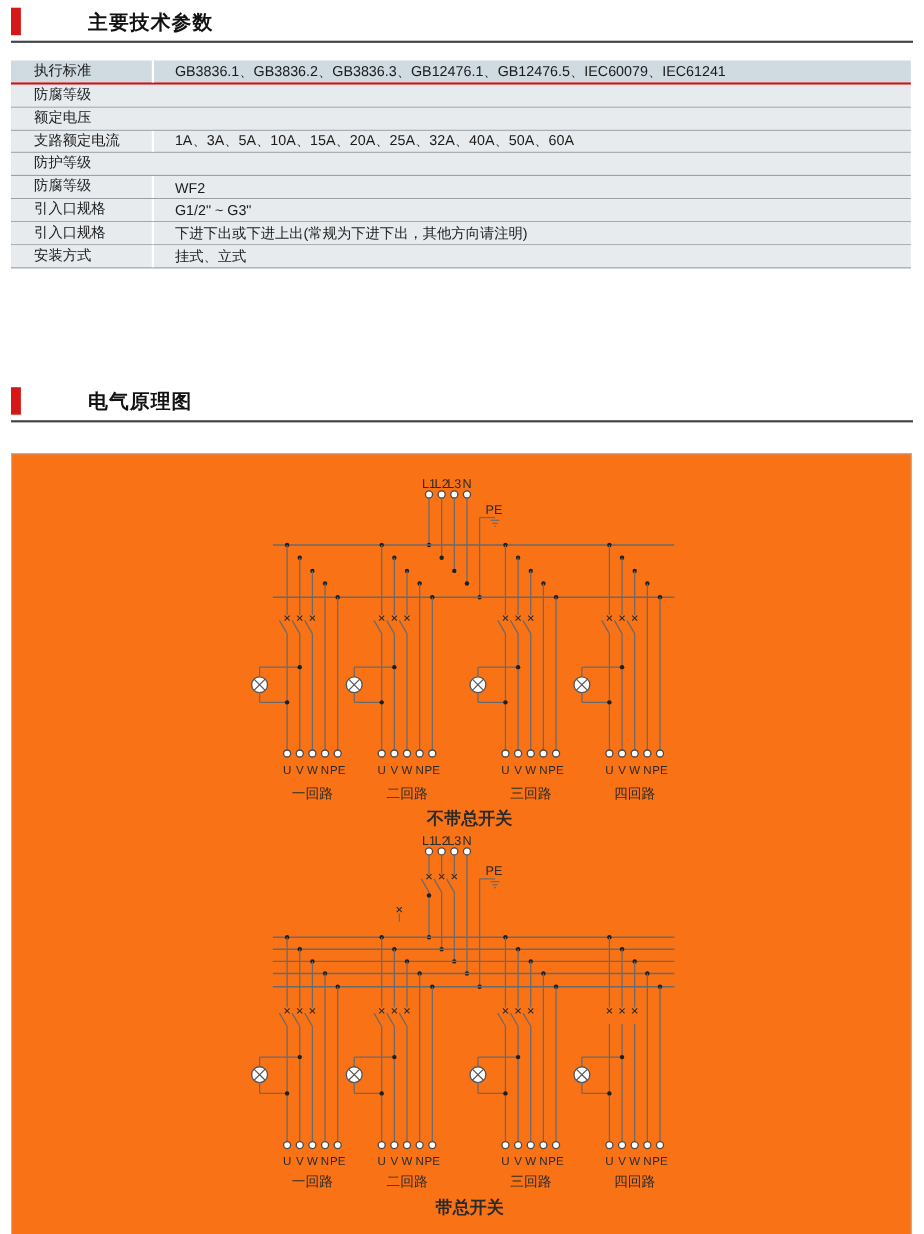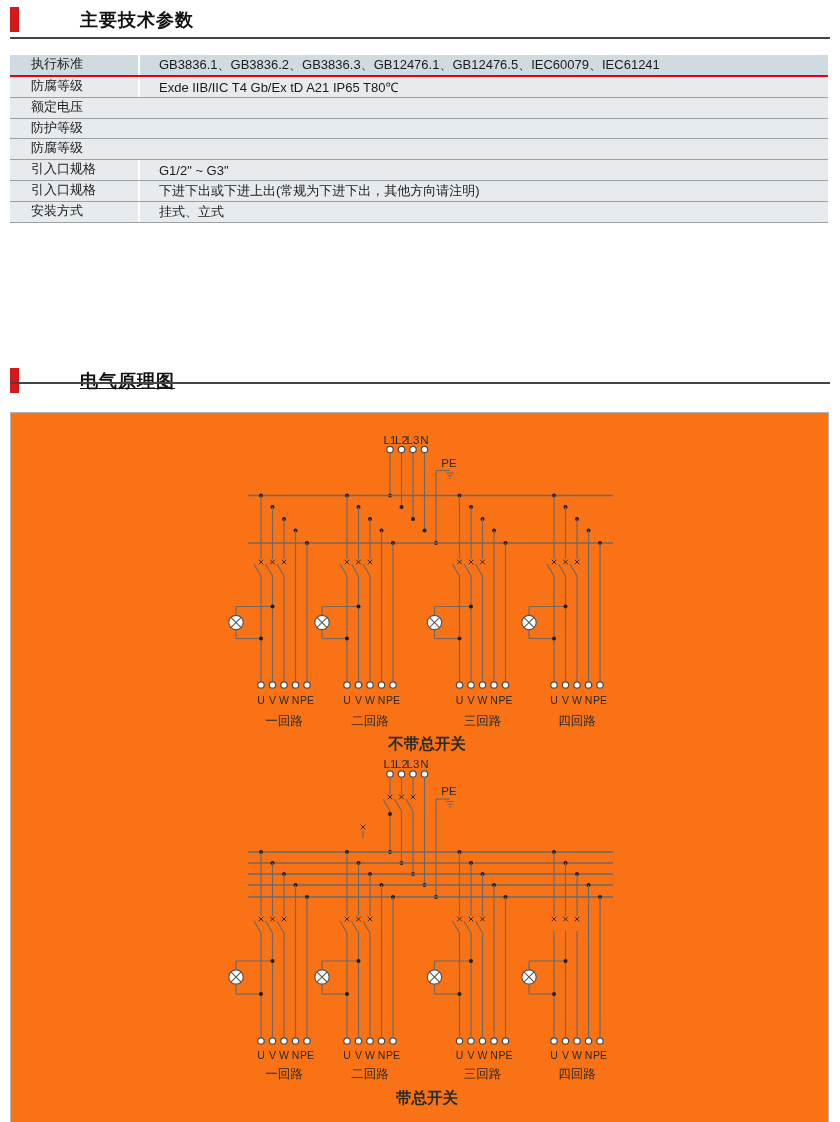--- a/index.html
+++ b/index.html
@@ -32,46 +32,50 @@
   </div>
   <div class="head-rule" style="top:37px;"></div>
 
   <div class="spec-table">
     <div class="trow first">
         <div class="tlabel">执行标准</div>
         <div class="tvalue">GB3836.1、GB3836.2、GB3836.3、GB12476.1、GB12476.5、IEC60079、IEC61241</div>
       </div>
     <div class="trow">
         <div class="tlabel">防腐等级</div>
-        <div class="tvalue">Exde IIB/IIC T4 Gb/Ex tD A21 IP65 T80℃</div>
       </div>
     <div class="trow">
         <div class="tlabel">额定电压</div>
       </div>
     <div class="trow">
+        <div class="tlabel">支路额定电流</div>
+        <div class="tvalue">1A、3A、5A、10A、15A、20A、25A、32A、40A、50A、60A</div>
+      </div>
+    <div class="trow">
         <div class="tlabel">防护等级</div>
       </div>
     <div class="trow">
         <div class="tlabel">防腐等级</div>
+        <div class="tvalue">WF2</div>
       </div>
     <div class="trow">
         <div class="tlabel">引入口规格</div>
         <div class="tvalue">G1/2" ~ G3"</div>
       </div>
     <div class="trow">
         <div class="tlabel">引入口规格</div>
         <div class="tvalue">下进下出或下进上出(常规为下进下出，其他方向请注明)</div>
       </div>
     <div class="trow">
         <div class="tlabel">安装方式</div>
         <div class="tvalue">挂式、立式</div>
       </div>
   </div>
 
-  <div class="section-head" style="top:368px;text-decoration:underline;">
+  <div class="section-head" style="top:352px;">
     <div class="red-bar" style="background: rgb(212, 24, 24);"></div>
     <div class="section-title">电气原理图</div>
   </div>
   <div class="head-rule" style="top:382px;"></div>
 
   <div class="diagram-box">
     <svg id="schematic" width="815" height="713" viewBox="11 396 815 713" xmlns="http://www.w3.org/2000/svg">
         <text x="390" y="427" text-anchor="middle" font-size="11.5" font-family="&quot;Liberation Sans&quot;,sans-serif" fill="#2a2a2a">L1</text>
         <circle cx="390" cy="432.5" r="3.2" fill="#fff" stroke="#4a4a4a" stroke-width="1.2"></circle>
         <line x1="390" y1="435.7" x2="390" y2="478.5" stroke="#6a6a6a" stroke-width="1.15"></line>

